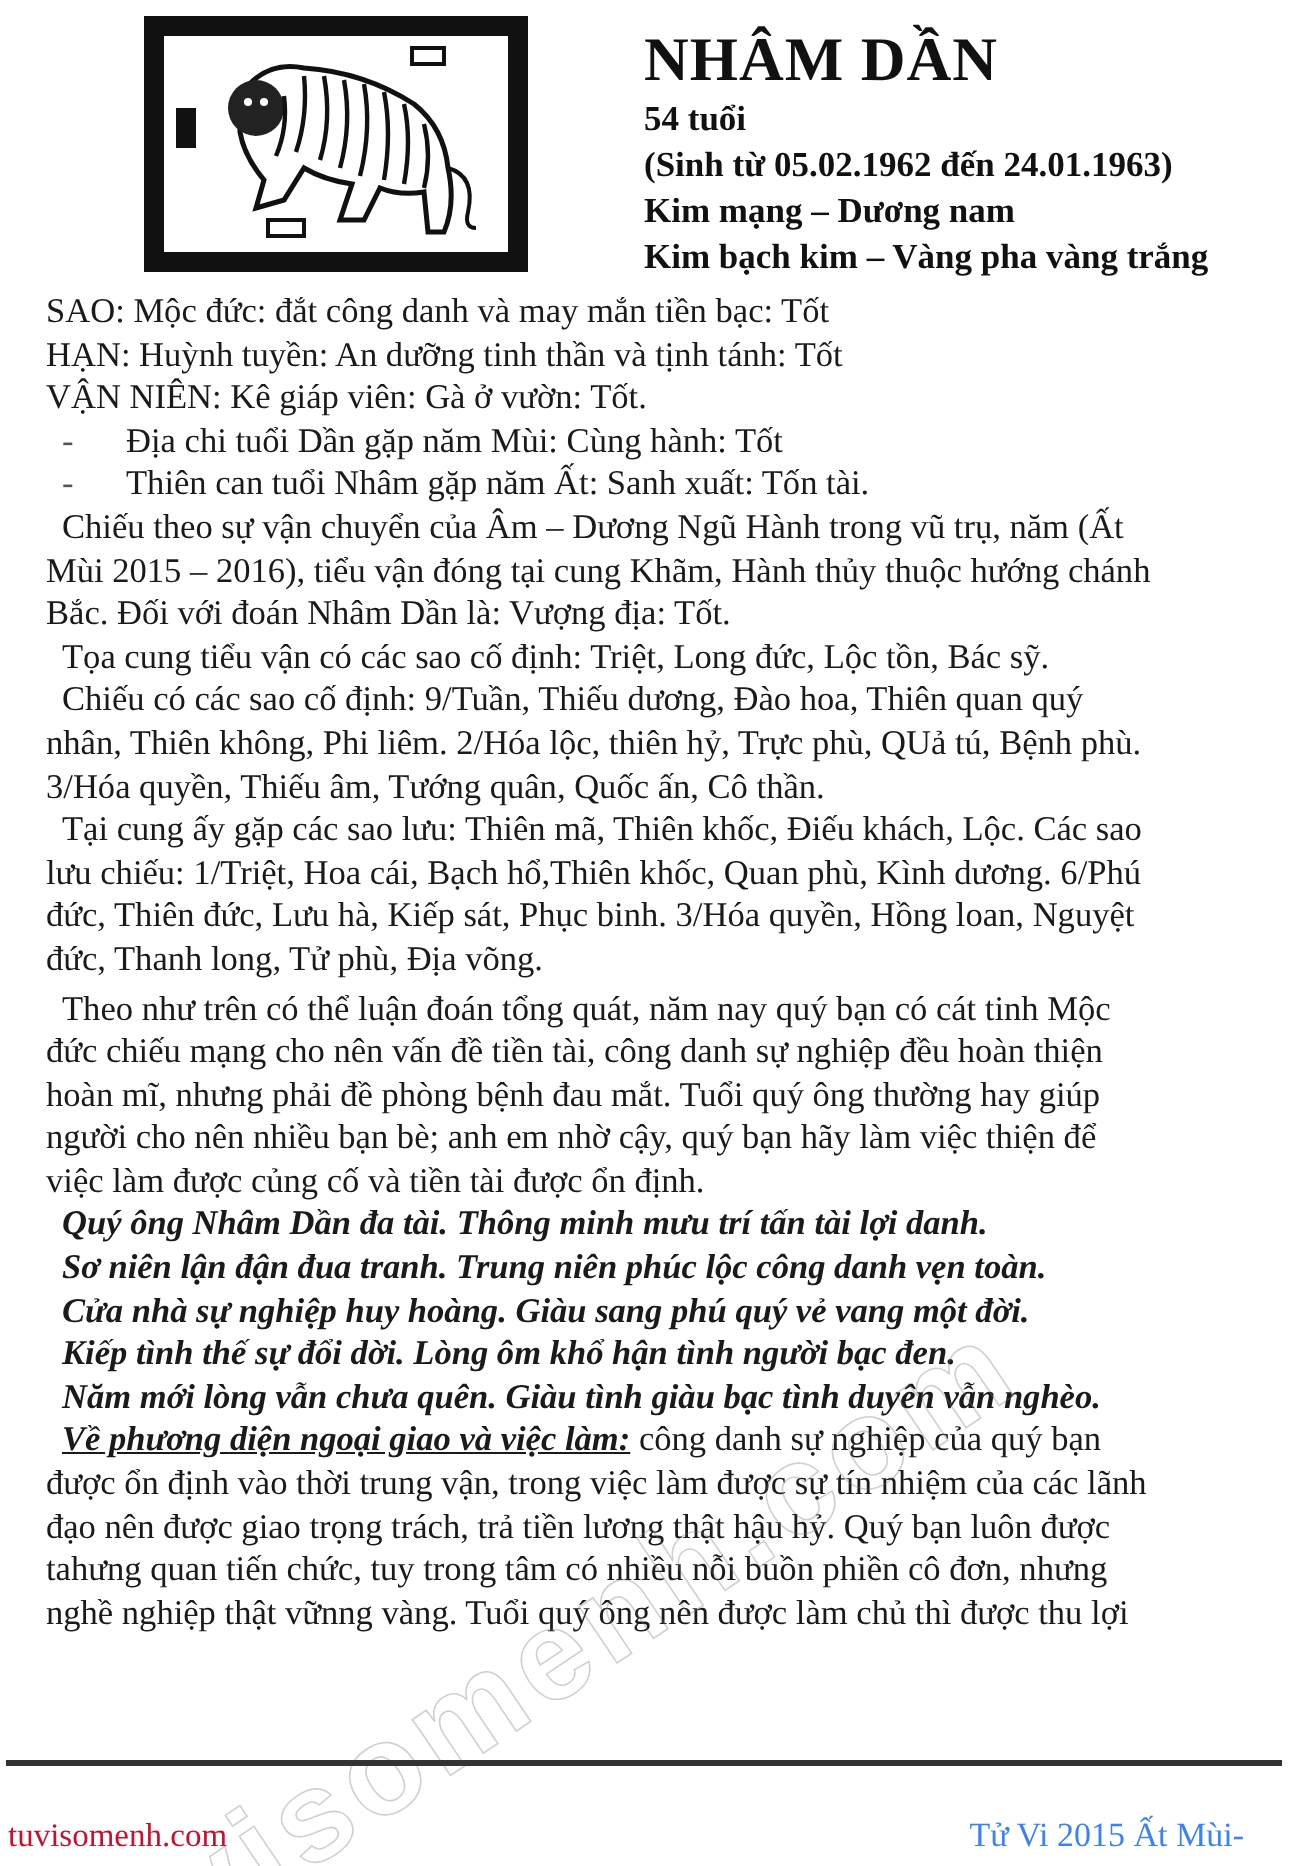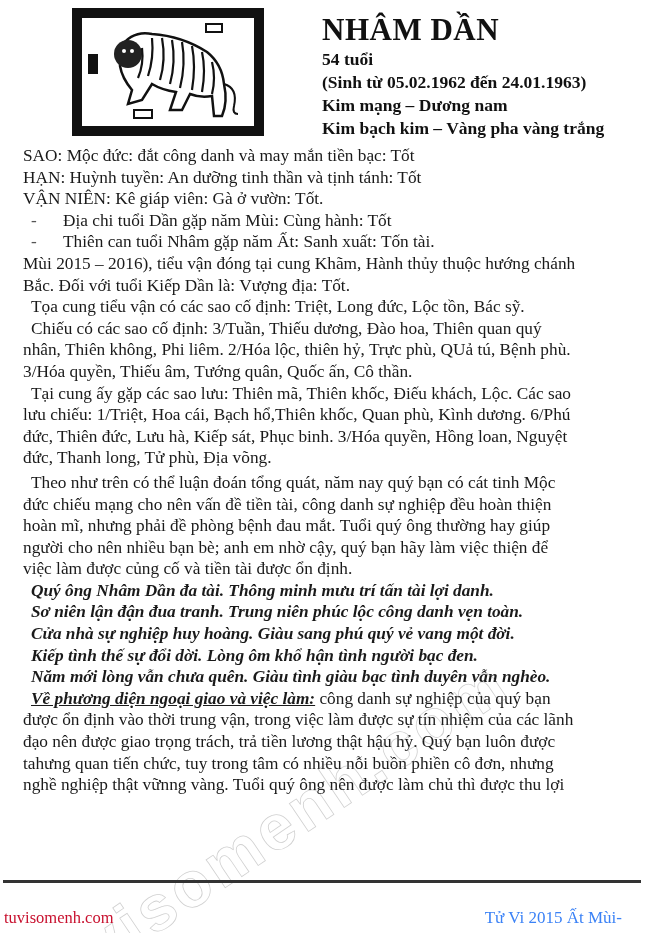--- a/index.html
+++ b/index.html
@@ -79,30 +79,31 @@
 
   <div class="body-text">
     <div class="line">SAO: Mộc đức: đắt công danh và may mắn tiền bạc: Tốt</div>
     <div class="line">HẠN: Huỳnh tuyền: An dưỡng tinh thần và tịnh tánh: Tốt</div>
     <div class="line">VẬN NIÊN: Kê giáp viên: Gà ở vườn: Tốt.</div>
 
     <div class="line"><span class="bullet">-</span><span>Địa chi tuổi Dần gặp năm Mùi: Cùng hành: Tốt</span></div>
     <div class="line"><span class="bullet">-</span><span>Thiên can tuổi Nhâm gặp năm Ất: Sanh xuất: Tốn tài.</span></div>
 
     <div>
+      <div class="line indent">Chiếu theo sự vận chuyển của Âm – Dương Ngũ Hành trong vũ trụ, năm (Ất</div>
       <div class="line">Mùi 2015 – 2016), tiểu vận đóng tại cung Khãm, Hành thủy thuộc hướng chánh</div>
-      <div class="line">Bắc. Đối với tuổi Kiếp Dần là: Vượng địa: Tốt.</div>
+      <div class="line">Bắc. Đối với đoán Nhâm Dần là: Vượng địa: Tốt.</div>
     </div>
 
     <div>
       <div class="line indent">Tọa cung tiểu vận có các sao cố định: Triệt, Long đức, Lộc tồn, Bác sỹ.</div>
     </div>
 
     <div>
-      <div class="line indent">Chiếu có các sao cố định: 3/Tuần, Thiếu dương, Đào hoa, Thiên quan quý</div>
+      <div class="line indent">Chiếu có các sao cố định: 9/Tuần, Thiếu dương, Đào hoa, Thiên quan quý</div>
       <div class="line">nhân, Thiên không, Phi liêm. 2/Hóa lộc, thiên hỷ, Trực phù, QUả tú, Bệnh phù.</div>
       <div class="line">3/Hóa quyền, Thiếu âm, Tướng quân, Quốc ấn, Cô thần.</div>
     </div>
 
     <div>
       <div class="line indent">Tại cung ấy gặp các sao lưu: Thiên mã, Thiên khốc, Điếu khách, Lộc. Các sao</div>
       <div class="line">lưu chiếu: 1/Triệt, Hoa cái, Bạch hổ,Thiên khốc, Quan phù, Kình dương. 6/Phú</div>
       <div class="line">đức, Thiên đức, Lưu hà, Kiếp sát, Phục binh. 3/Hóa quyền, Hồng loan, Nguyệt</div>
       <div class="line">đức, Thanh long, Tử phù, Địa võng.</div>
     </div>

